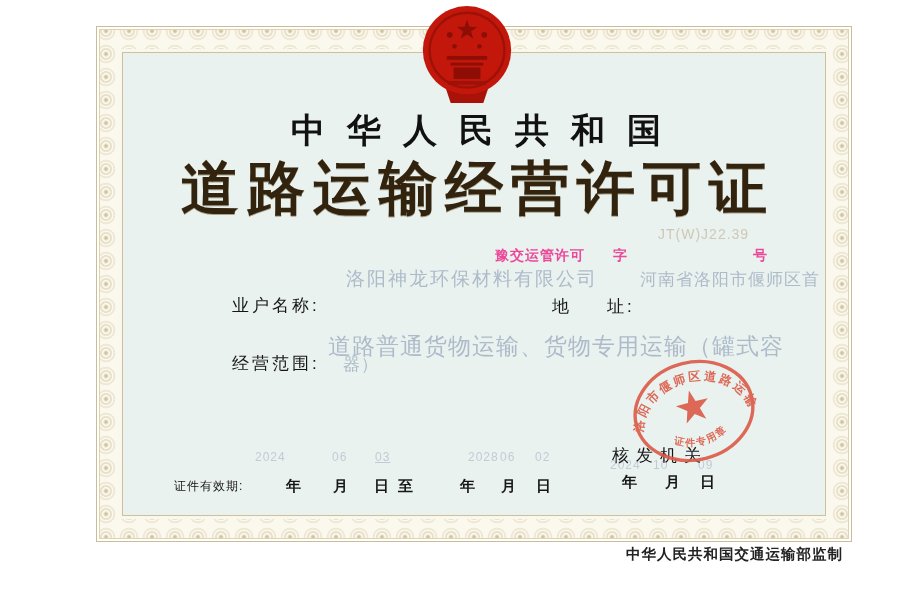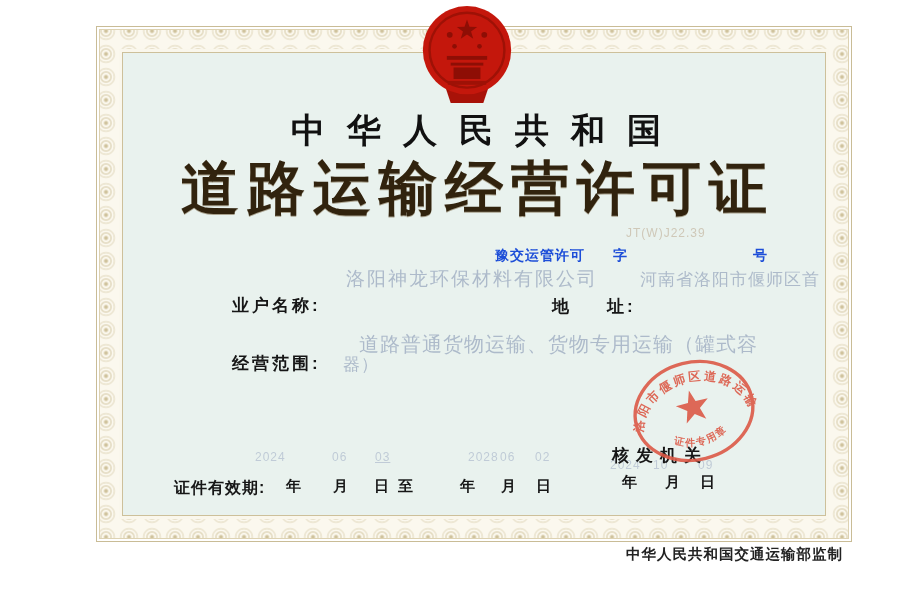--- a/index.html
+++ b/index.html
@@ -12,46 +12,46 @@
         background-image:
           radial-gradient(circle at center, #d0c39d 1.6px, rgba(208,195,157,0) 2.5px),
           radial-gradient(circle at center, rgba(208,195,157,0) 4.2px, #d0c39d 4.9px, rgba(208,195,157,0) 6px),
           radial-gradient(circle at center, rgba(208,195,157,0) 7.6px, rgba(208,195,157,.75) 8.3px, rgba(208,195,157,0) 9.2px);
         background-size:23px 23px;background-position:center;}
   .inner{position:absolute;inset:25px;background:#e9f2ee;border:1px solid #cdc09a;
          box-shadow:0 0 0 3px #faf7ec;}
   
   .emblem{position:absolute;left:419px;top:4px;width:96px;height:102px;z-index:5;}
   
-  .t{position:absolute;color:#1d4ed8;white-space:nowrap;z-index:4;}
+  .t{position:absolute;color:#ec4899;white-space:nowrap;z-index:4;}
   .country{left:15px;top:108px;width:900px;text-align:center;font-size:34px;font-weight:bold;
            letter-spacing:22px;padding-left:22px;color:#111;}
   .maintitle{left:20px;top:150px;width:900px;text-align:center;
              font-family:"Liberation Serif",serif;font-weight:bold;font-size:58px;
              letter-spacing:8px;padding-left:8px;color:#31230e;
              text-shadow:0 1px 0 rgba(90,65,25,.45);}
-  .formcode{left:626px;top:226px;font-size:12px;color:#cfc8b8;letter-spacing:1px;}
+  .formcode{left:658px;top:226px;font-size:14px;color:#cfc8b8;letter-spacing:1px;}
   .permit-prefix{left:495px;top:247px;font-size:14px;font-weight:bold;letter-spacing:1px;}
   .permit-zi{left:613px;top:247px;font-size:14px;font-weight:bold;}
   .permit-hao{left:753px;top:247px;font-size:14px;font-weight:bold;}
-  .lbl{font-weight:bold;font-size:17px;letter-spacing:3px;color:#161616;}
+  .lbl{font-weight:normal;font-size:17px;letter-spacing:3px;color:#161616;}
   .owner-label{left:232px;top:294px;}
   .di-label{left:552px;top:295px;}
   .zhi-label{left:607px;top:295px;}
   .scope-label{left:232px;top:352px;}
   .issuer-label{left:612px;top:444px;font-size:17px;letter-spacing:7px;}
-  .validity-label{left:174px;top:478px;font-size:16px;letter-spacing:1px;}
+  .validity-label{left:174px;top:478px;font-size:12px;letter-spacing:1px;}
   .dl{position:absolute;font-weight:bold;font-size:15px;color:#161616;z-index:4;}
   
   .v{position:absolute;font-family:"Liberation Serif",serif;color:#9fadc2;opacity:.8;
      white-space:nowrap;filter:blur(.3px);z-index:3;}
   .owner-value{left:346px;top:266px;font-size:19px;letter-spacing:2px;}
   .addr1{left:640px;top:268px;font-size:17px;letter-spacing:1px;}
   .addr2{left:640px;top:293px;font-size:17px;letter-spacing:1px;}
-  .scope1{left:359px;top:331px;font-size:20px;letter-spacing:1px;}
+  .scope1{left:328px;top:331px;font-size:23px;letter-spacing:1px;}
   .scope2{left:343px;top:353px;font-size:17px;letter-spacing:1px;}
   .d{position:absolute;font-size:12px;color:#b9c5d3;opacity:.85;filter:blur(.3px);
      font-family:"Liberation Sans",sans-serif;letter-spacing:1px;z-index:3;}
   
   .seal{position:absolute;left:630px;top:358px;width:128px;height:106px;
         transform:rotate(-14deg);opacity:.9;z-index:6;}
   
   .footer{left:626px;top:545px;font-size:14.5px;font-weight:bold;letter-spacing:1px;color:#222;text-align:center;}
 </style>
 </head>

